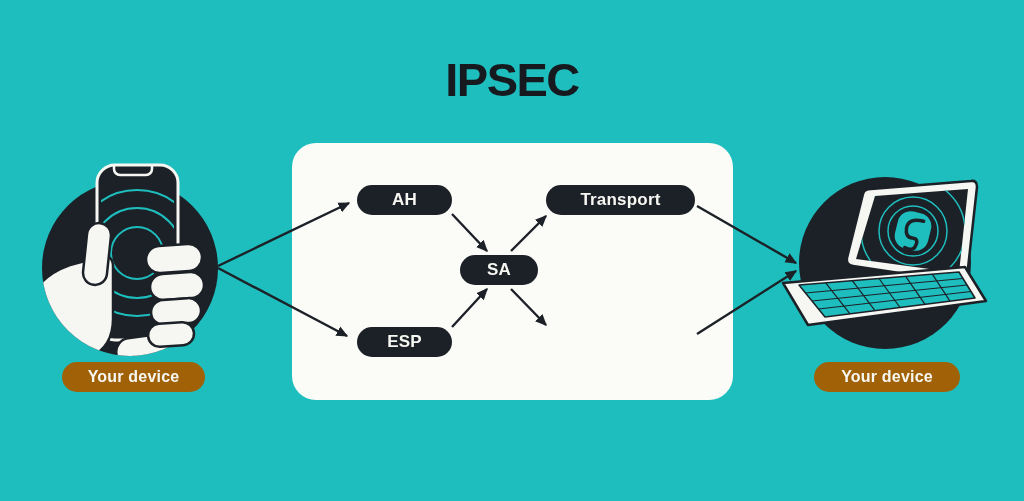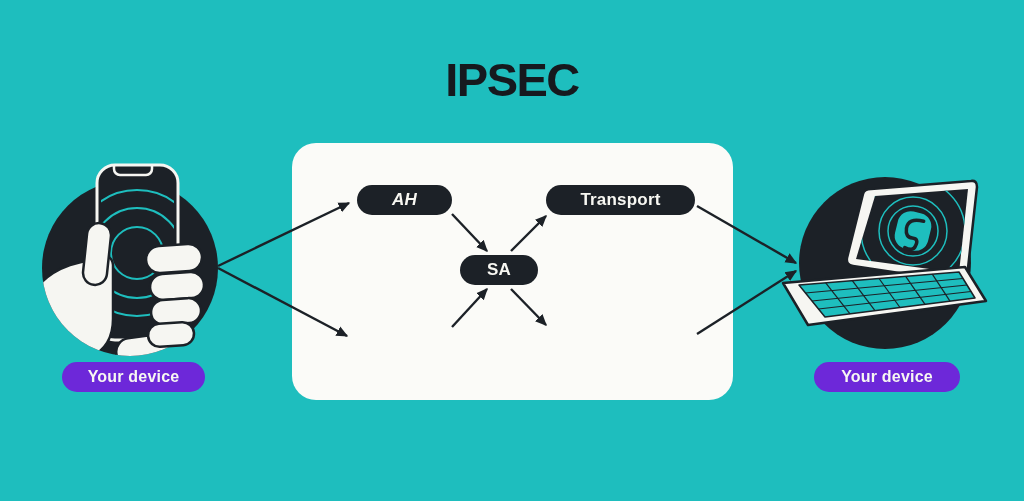--- a/index.html
+++ b/index.html
@@ -16,28 +16,28 @@
   .panel{
     position:absolute;left:292px;top:143px;width:441px;height:257px;
     background:#fbfbf8;border-radius:24px;
   }
   .edges{position:absolute;left:0;top:0;pointer-events:none;}
   .node{
     position:absolute;display:flex;align-items:center;justify-content:center;
     background:#1c2127;color:#f7f7f2;border-radius:999px;
     font-weight:700;font-size:17px;letter-spacing:.2px;
   }
-  .node-ah{left:357px;top:185px;width:95px;height:30px;font-style:italic;}
+  .node-ah{left:357px;top:185px;width:95px;height:30px;}
   .node-transport{left:546px;top:185px;width:149px;height:30px;}
   .node-sa{left:460px;top:255px;width:78px;height:30px;}
   .node-esp{left:357px;top:327px;width:95px;height:30px;}
   .node-tunnel{left:546px;top:327px;width:149px;height:30px;}
   .device-label{
     position:absolute;display:flex;align-items:center;justify-content:center;
-    background:#6d28d9;color:#f7f7f2;border-radius:999px;
+    background:#a16207;color:#f7f7f2;border-radius:999px;
     font-weight:700;font-size:16px;letter-spacing:.2px;
   }
   .device-label-left{left:62px;top:362px;width:143px;height:30px;}
   .device-label-right{left:814px;top:362px;width:146px;height:30px;}
   .ill{position:absolute;overflow:visible;}
 </style>
 </head>
 <body>
 
 <div class="stage">
@@ -128,19 +128,20 @@
       <line x1="452" y1="214" x2="487" y2="251" marker-end="url(#arrowhead)"></line>
       <line x1="452" y1="327" x2="487" y2="289" marker-end="url(#arrowhead)"></line>
       <line x1="511" y1="251" x2="546" y2="216" marker-end="url(#arrowhead)"></line>
       <line x1="511" y1="289" x2="546" y2="325" marker-end="url(#arrowhead)"></line>
       <line x1="697" y1="206" x2="796" y2="263" marker-end="url(#arrowhead)"></line>
       <line x1="697" y1="334" x2="796" y2="271" marker-end="url(#arrowhead)"></line>
     </g>
   </svg>
 
   <div class="node node-ah">AH</div>
+  <div class="node node-esp">ESP</div>
   <div class="node node-transport">Transport</div>
   <div class="node node-sa">SA</div>
 
   <div class="device-label device-label-left">Your device</div>
   <div class="device-label device-label-right">Your device</div>
 
 </div>
 
 </body></html>

